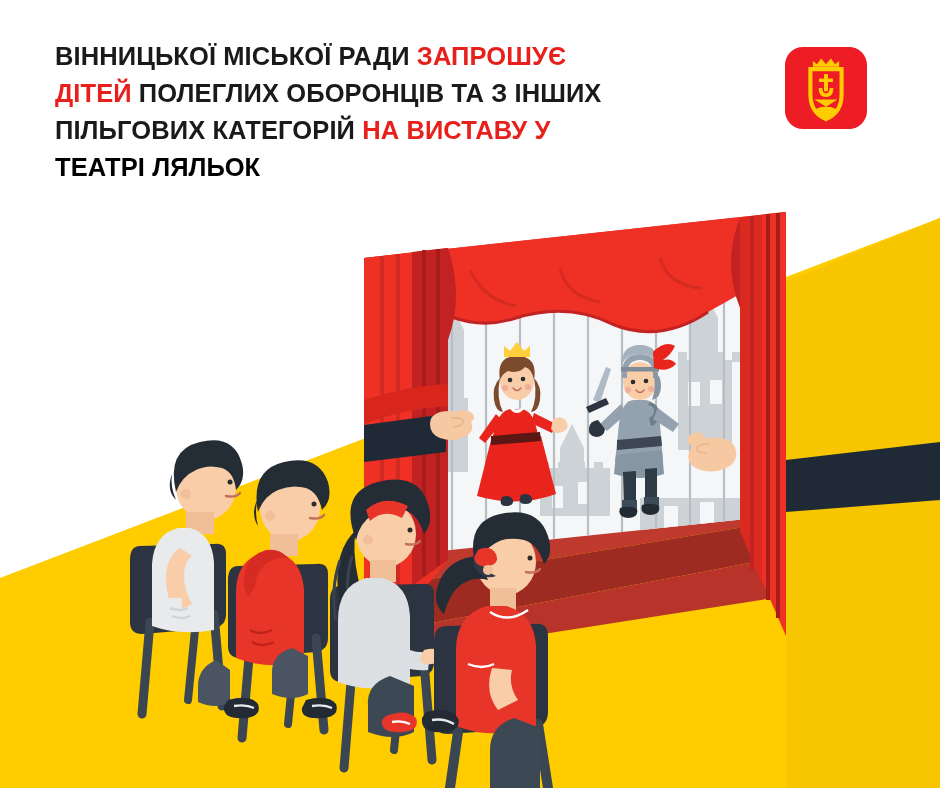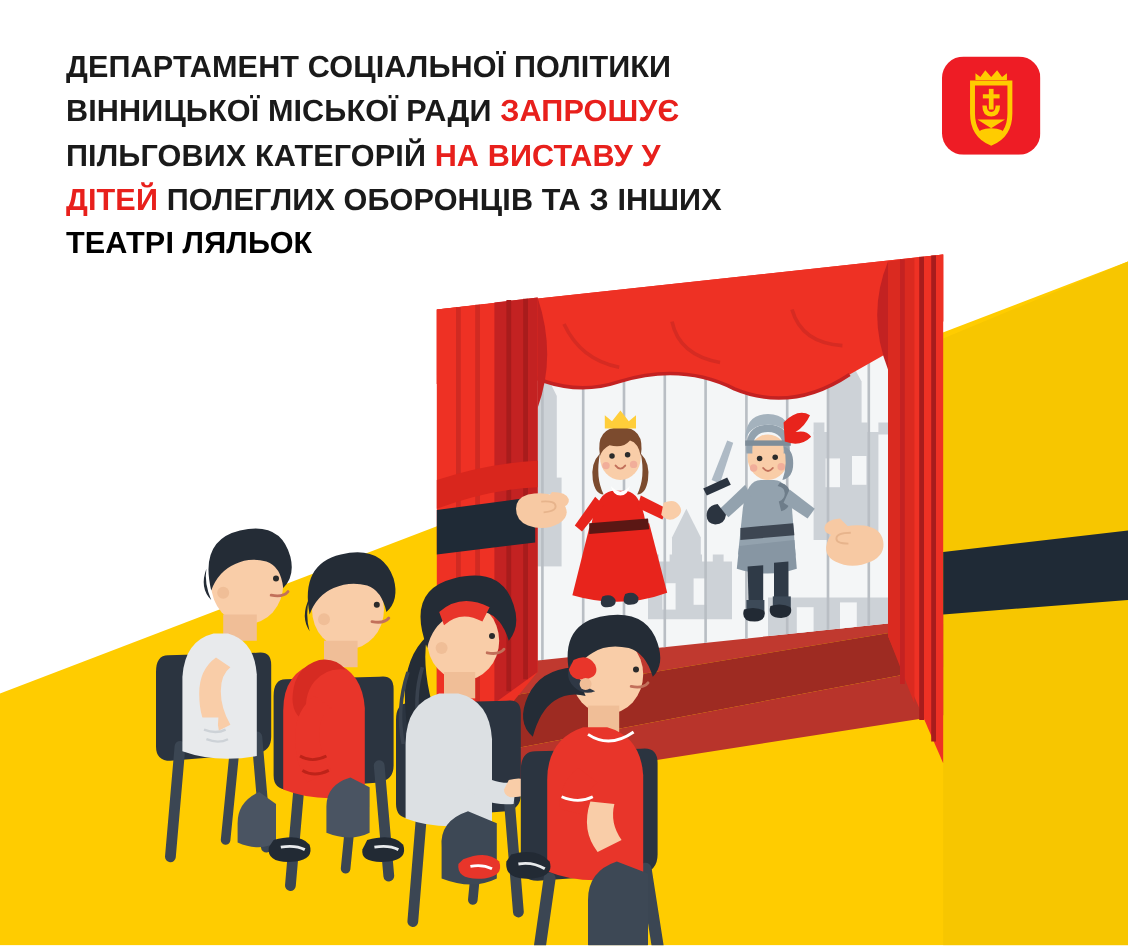--- a/index.html
+++ b/index.html
@@ -60,24 +60,23 @@
 
       <rect x="0" y="0" width="940" height="788" fill="#ffffff"></rect>
 
       <polygon points="0,578 940,218 940,788 0,788" fill="#FFCC00"></polygon>
 
       <polygon points="786,282 940,218 940,788 786,788" fill="#F7C600"></polygon>
     </svg>
   </div>
 
   <div id="headline" style="color: rgb(26, 26, 26);">
-      <span class="ln"><span>ДЕПАРТАМЕНТ СОЦІАЛЬНОЇ ПОЛІТИКИ</span></span>
       <span class="ln"><span>ВІННИЦЬКОЇ МІСЬКОЇ РАДИ </span><span class="hl" style="color: rgb(232, 32, 28); margin-top: 40px;">ЗАПРОШУЄ</span></span>
+      <span class="ln"><span class="hl" style="color: rgb(232, 32, 28);">ДІТЕЙ</span><span> ПОЛЕГЛИХ ОБОРОНЦІВ ТА З ІНШИХ</span></span>
       <span class="ln"><span>ПІЛЬГОВИХ КАТЕГОРІЙ </span><span class="hl" style="color: rgb(232, 32, 28);">НА ВИСТАВУ У</span></span>
-      <span class="ln"><span class="hl" style="color: rgb(232, 32, 28);">ДІТЕЙ</span><span> ПОЛЕГЛИХ ОБОРОНЦІВ ТА З ІНШИХ</span></span>
       <span class="ln"><span class="hl" style="color: #000000;">ТЕАТРІ ЛЯЛЬОК</span></span>
     </div>
 
   <div id="logo">
     <svg viewBox="0 0 100 100" xmlns="http://www.w3.org/2000/svg">
       <rect x="0" y="0" width="100" height="100" rx="22" ry="22" fill="#EE1C25"></rect>
 
       <path d="M34 24 L34 17 L39 21 L44 14 L50 21 L56 14 L61 21 L66 17 L66 24 Z" fill="#FFCC00"></path>
 
       <path d="M31 27 L69 27 L69 58 Q69 80 50 88 Q31 80 31 58 Z" fill="none" stroke="#FFCC00" stroke-width="5"></path>

